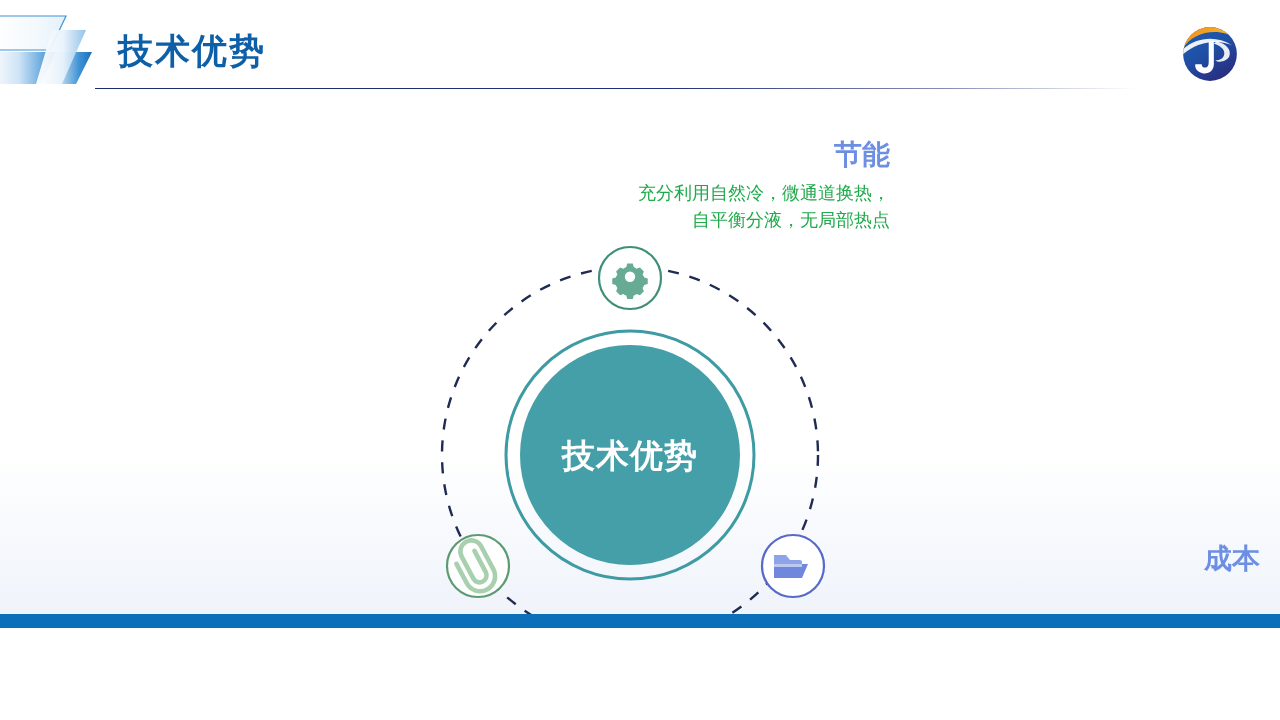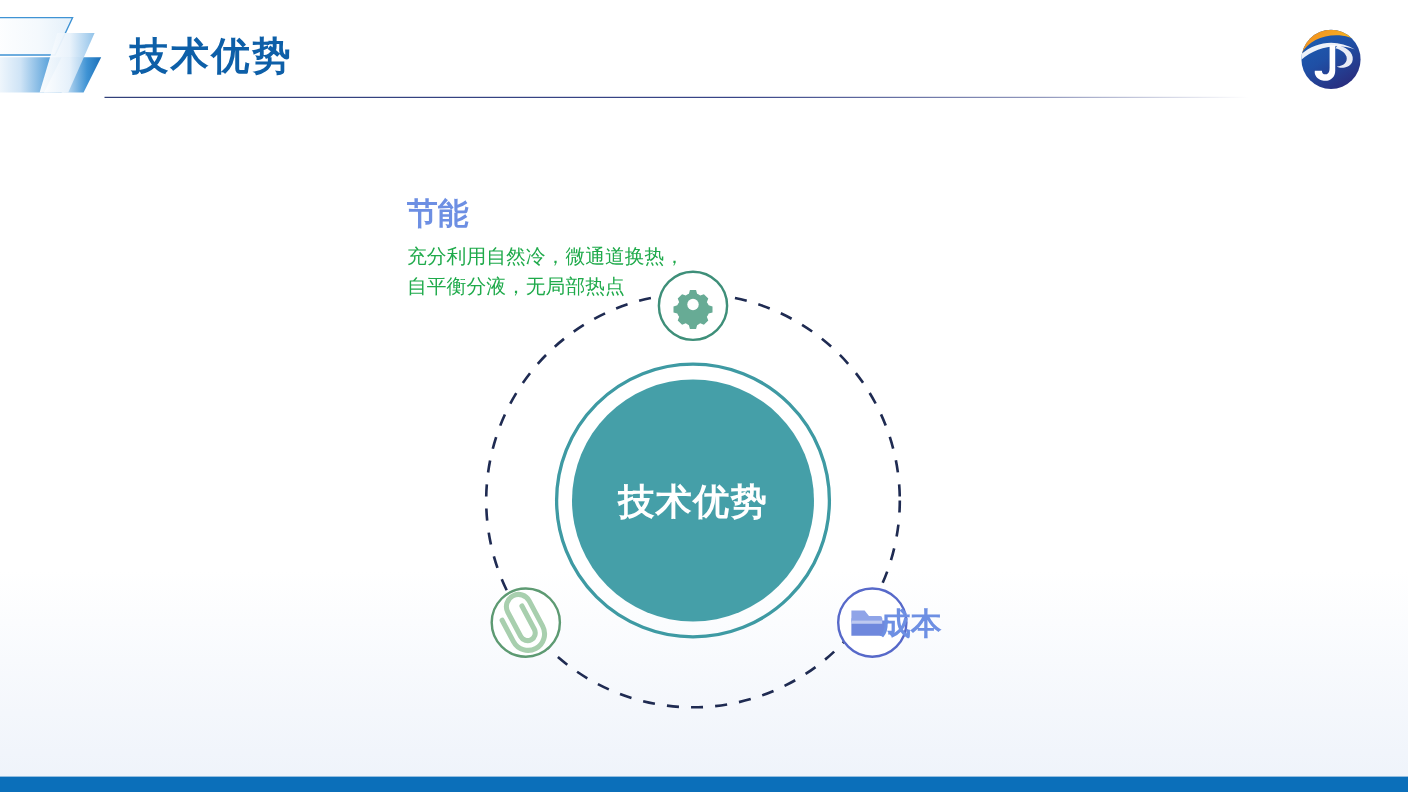--- a/index.html
+++ b/index.html
@@ -3,21 +3,21 @@
 <meta charset="utf-8">
 <style>
   html, body {
     margin: 0;
     padding: 0;
     background: #ffffff;
   }
   .slide {
     position: relative;
     width: 1280px;
-    height: 720px;
+    height: 628px;
     overflow: hidden;
     background: linear-gradient(to bottom, #ffffff 0%, #ffffff 72%, #f4f7fc 90%, #eef3fa 100%);
     font-family: "Liberation Sans", "DejaVu Sans", sans-serif;
   }
 
   
   .header {
     position: absolute;
     left: 0; top: 0;
     width: 1280px; height: 95px;
@@ -63,38 +63,38 @@
   
   .diagram {
     position: absolute;
     left: 420px;
     top: 245px;
     width: 420px;
     height: 420px;
   }
 
   
-  .block { position: absolute; text-align: left; margin-top: 40px; }
+  .block { position: absolute; text-align: right; }
   .block .b-title {
     font-size: 28px;
     font-weight: bold;
     color: #6d8fe3;
     line-height: 1.2;
     margin-bottom: 8px;
   }
   .block .b-line {
     font-size: 18px;
     color: #1faa4b;
     line-height: 1.55;
     white-space: nowrap;
   }
 
   .block-top   { left: 370px; top: 138px; width: 520px; }
   .block-left  { left: 30px;  top: 520px; width: 460px; }
-  .block-right { left: 800px; top: 511px; width: 460px; font-family: Liberation Serif, serif; }
+  .block-right { left: 800px; top: 542px; width: 460px; }
 </style>
 </head>
 <body>
 
 <div class="slide">
 
   <div class="header">
 
     <svg class="hdr-deco" viewBox="0 0 300 95" preserveAspectRatio="none">
       <defs>

